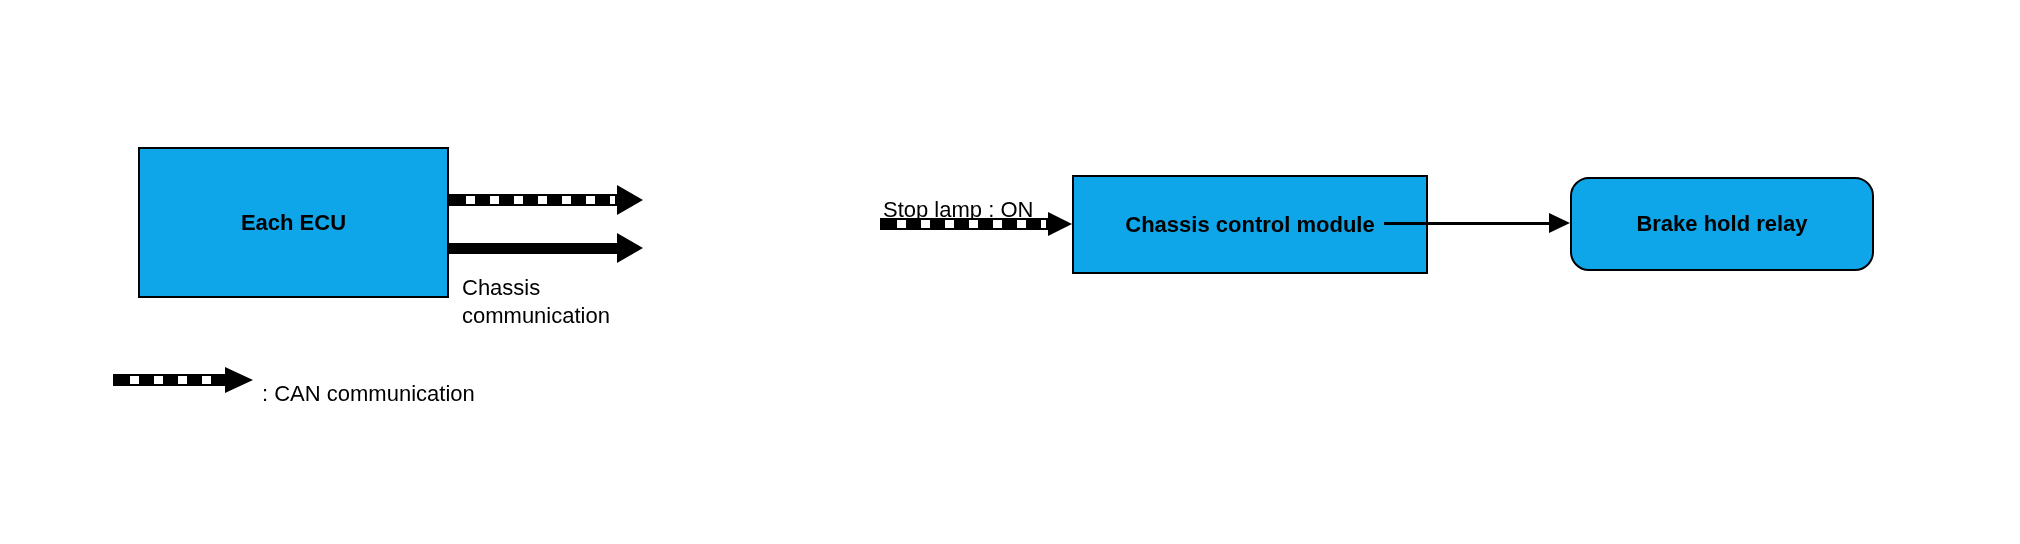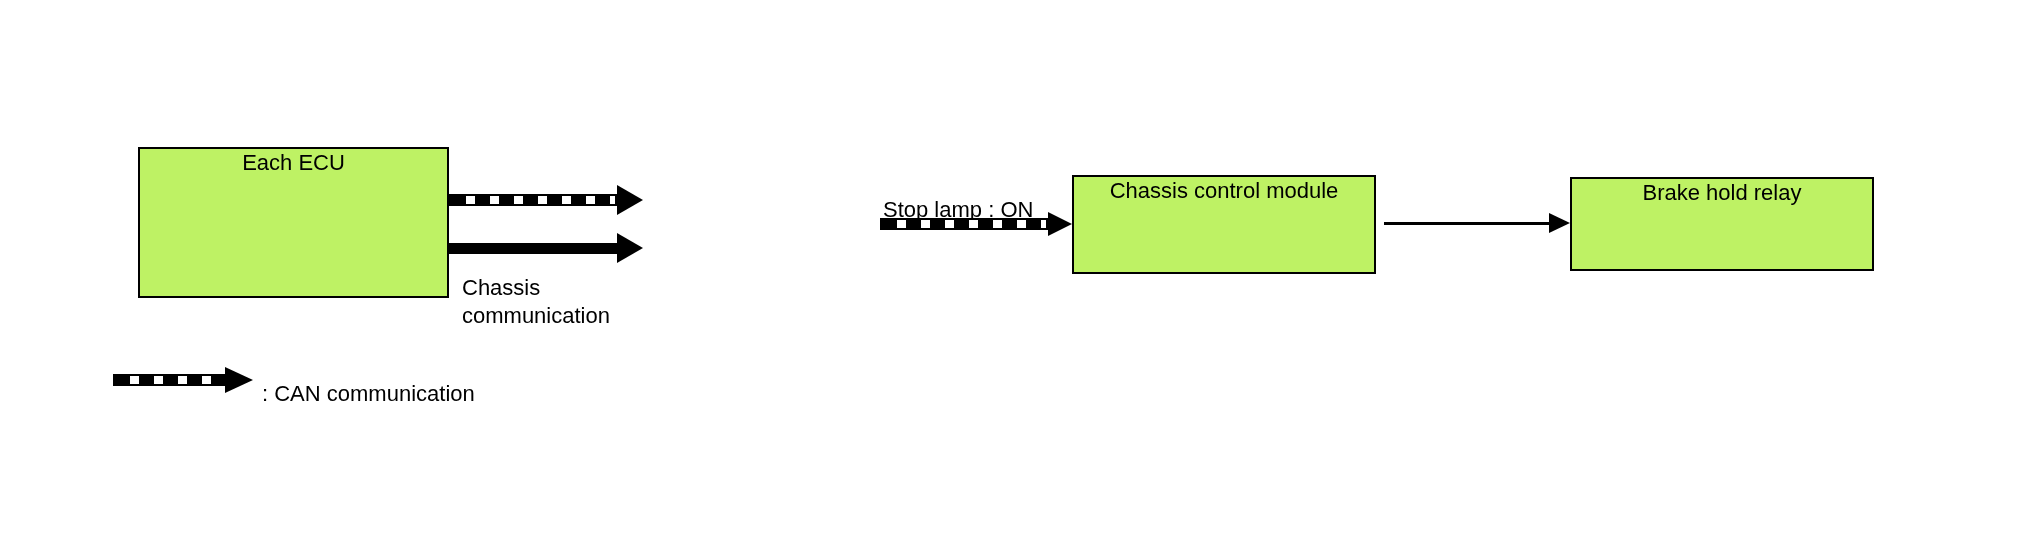--- a/index.html
+++ b/index.html
@@ -13,27 +13,29 @@
     height: 544px;
     background: #ffffff;
     font-family: "Liberation Sans", sans-serif;
     color: #000000;
     overflow: hidden;
   }
   .node {
     position: absolute;
     box-sizing: border-box;
     border: 2px solid #000000;
-    background: #bef264;
+    background: #0ea5e9;
     display: flex;
     flex-direction: column;
     align-items: center;
+    justify-content: center;
     text-align: center;
     font-size: 22px;
     line-height: 28px;
+    font-weight: bold;
   }
   .band-can {
     position: absolute;
     box-sizing: border-box;
     height: 12px;
     border: 2px solid #000000;
     background: repeating-linear-gradient(90deg, #000000 0 15px, #ffffff 15px 24px);
   }
   .band-solid {
     position: absolute;
@@ -59,25 +61,25 @@
 </head>
 <body>
 
 <div class="canvas">
 
   <div class="node" style="left:138px; top:147px; width:311px; height:151px;">
     <div>Each ECU</div>
   </div>
 
 
-  <div class="node" style="left:1072px; top:175px; width:304px; height:99px;">
+  <div class="node" style="left:1072px; top:175px; width:356px; height:99px;">
     <div>Chassis control module</div>
   </div>
 
-  <div class="node" style="left:1570px; top:177px; width:304px; height:94px;">
+  <div class="node" style="left:1570px; top:177px; width:304px; height:94px;border-radius:19px;">
     <div>Brake hold relay</div>
   </div>
 
   <div>
     <div class="band-can" style="left:449px; top:194px; width:168px;"></div>
     <div class="arrow-head" style="left:617px; top:185px; border-top-width:15px; border-bottom-width:15px; border-left-width:26px;"></div>
   </div>
 
   <div>
     <div class="band-solid" style="left:449px; top:243px; width:168px; height:11px;"></div>

